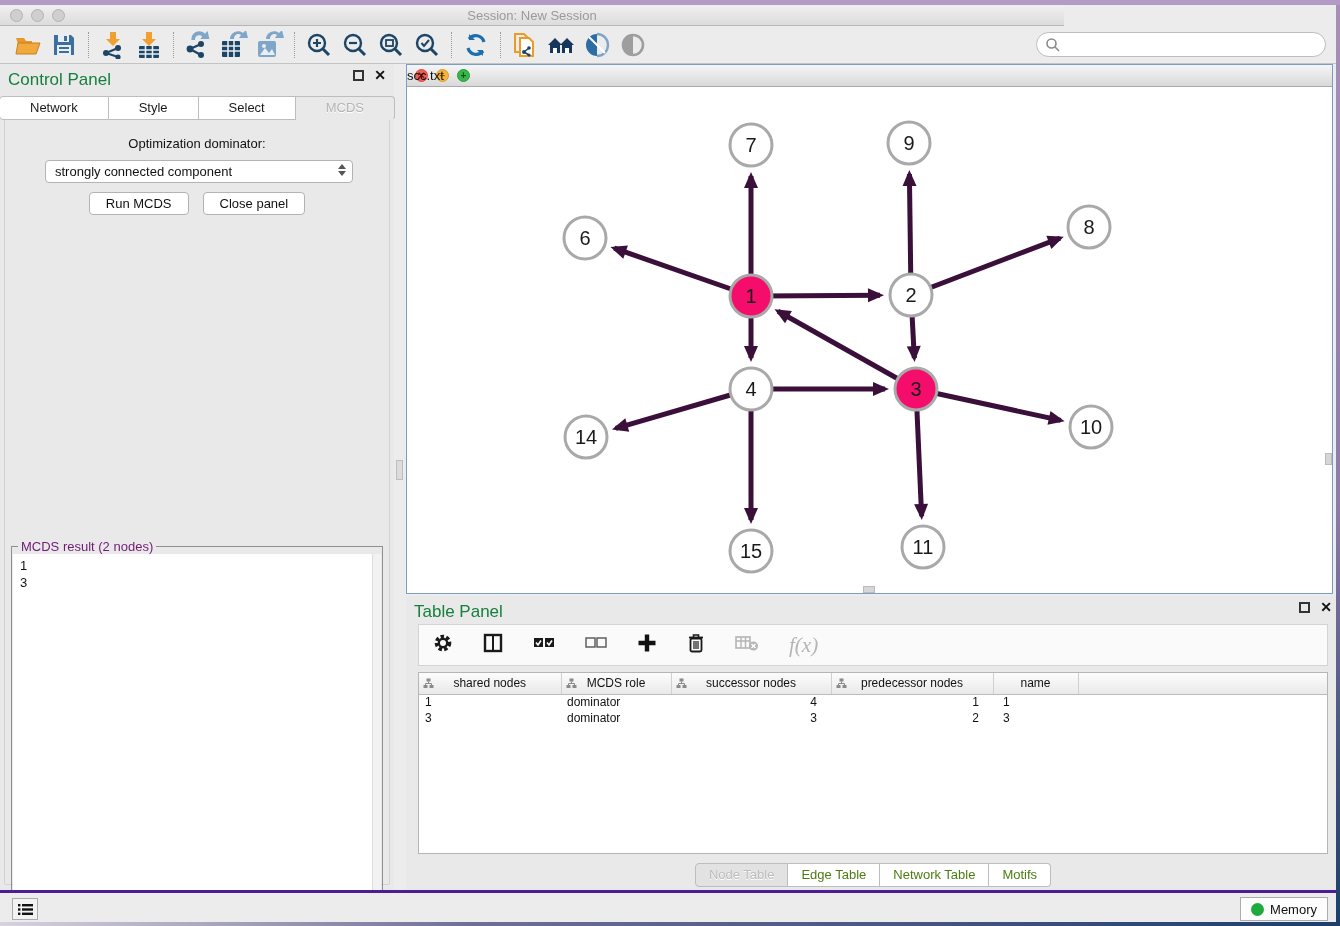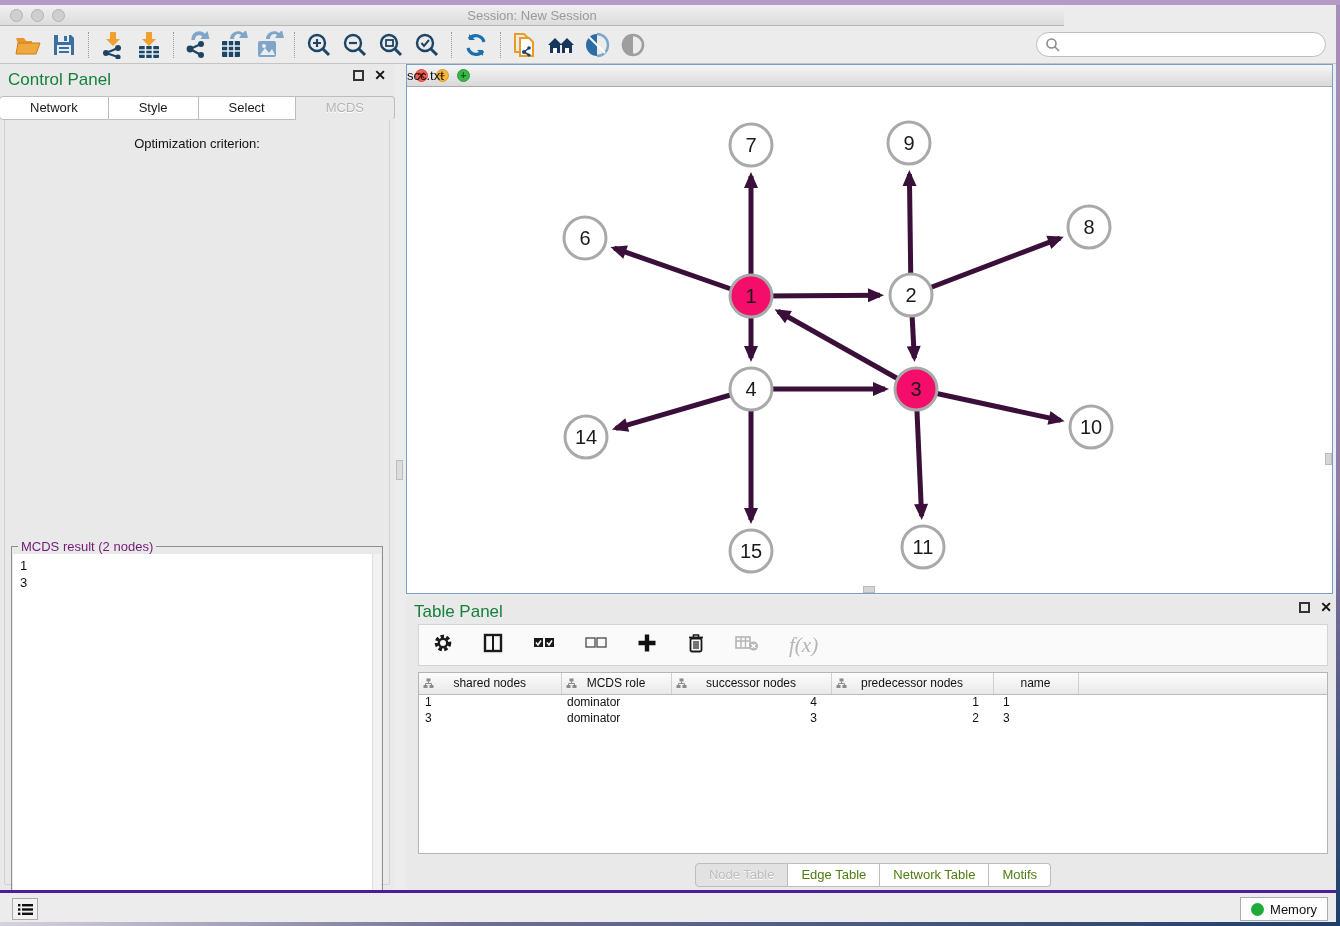--- a/index.html
+++ b/index.html
@@ -272,21 +272,32 @@
       <span class="close-glyph">✕</span>
     </span>
   </div>
   <div class="cp-tabs">
     <div class="cp-tab">Network</div>
     <div class="cp-tab">Style</div>
     <div class="cp-tab">Select</div>
     <div class="cp-tab active">MCDS</div>
   </div>
   <div class="cp-body">
-    <div class="opt-label">Optimization criterion:</div>
+    <div class="opt-label">Optimization dominator:</div>
+    <div class="combo">
+      <span>strongly connected component</span>
+      <span class="stepper">
+          <i class="up"></i>
+          <i class="dn"></i>
+        </span>
+    </div>
+    <div class="cp-buttons">
+      <button class="cp-btn">Run MCDS</button>
+      <button class="cp-btn">Close panel</button>
+    </div>
     <div class="result-group">
       <span class="result-legend">MCDS result (2 nodes)</span>
       <div class="result-area">1
 3</div>
       <div class="result-scrollbar"></div>
     </div>
   </div>
 </div>
 
 <div class="v-splitter-handle"></div>

